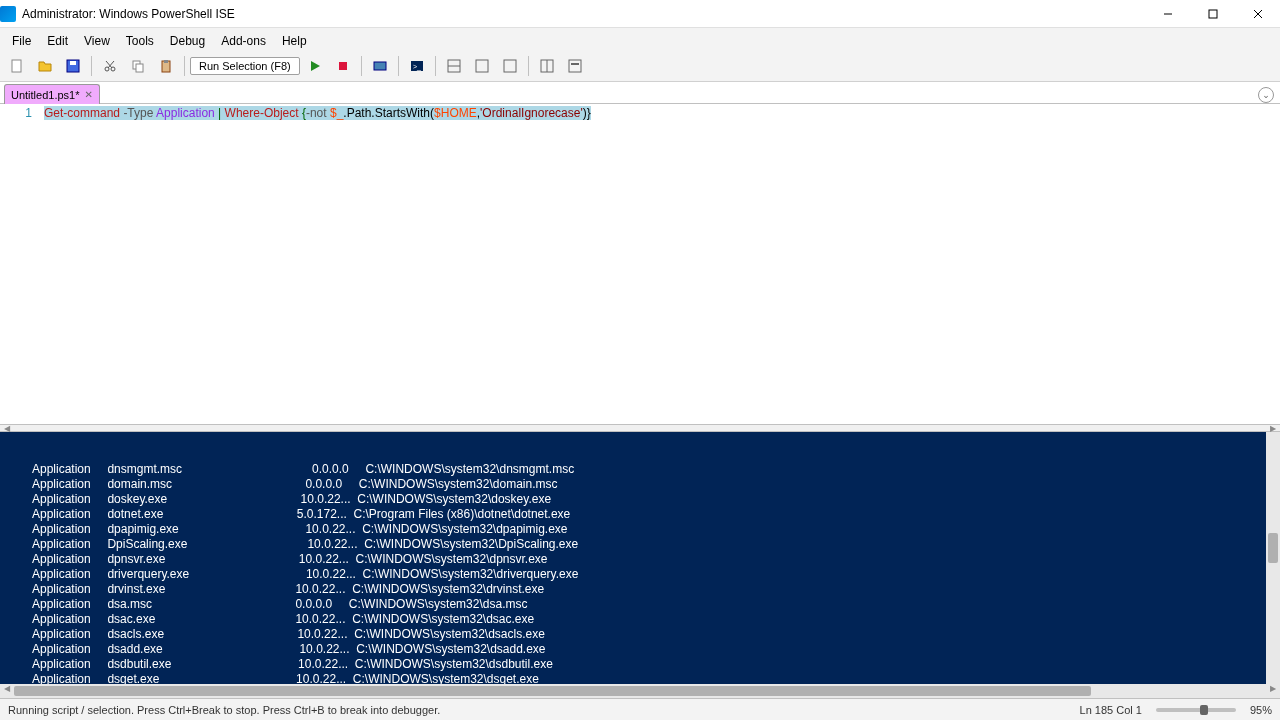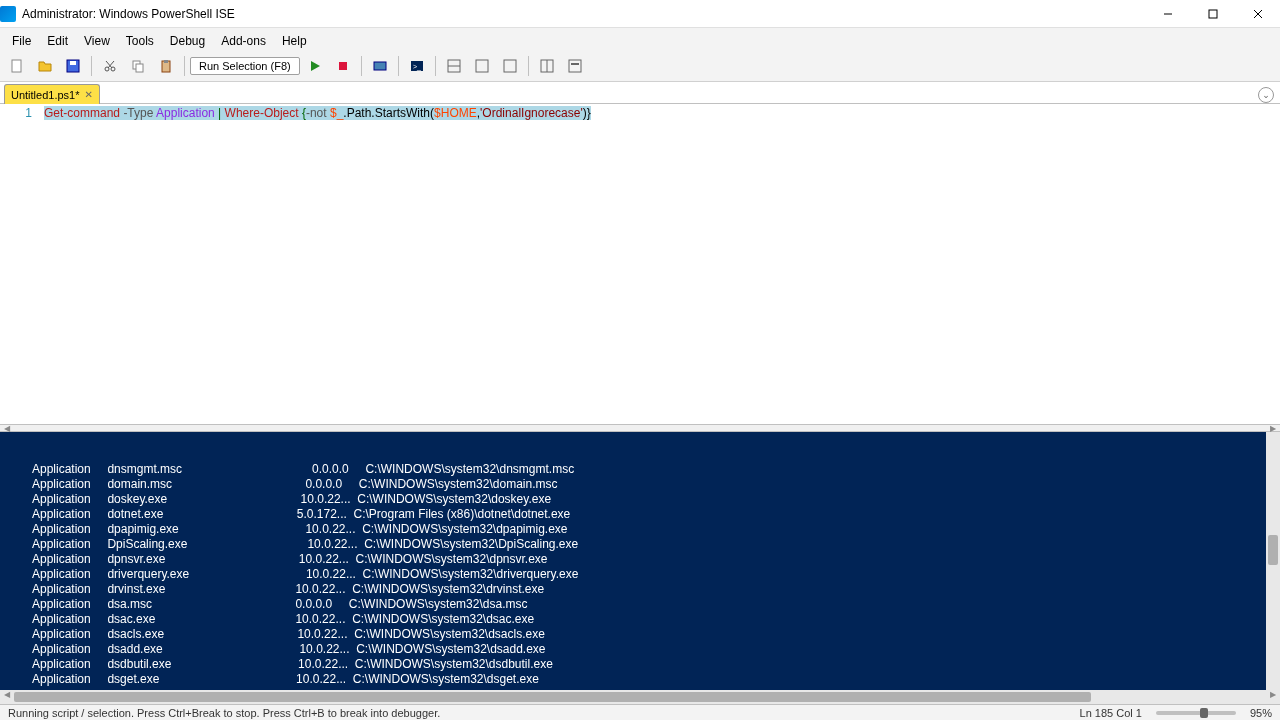--- a/index.html
+++ b/index.html
@@ -11,21 +11,21 @@
 .titlebar-btn { width: 45px; height: 28px; display: flex; align-items: center; justify-content: center; font-size: 11px; }
 .titlebar-btn svg { width: 12px; height: 12px; }
 .menubar { height: 22px; display: flex; align-items: flex-end; padding-left: 4px; background: #f3f3f3; }
 .menu-item { padding: 2px 8px; font-size: 12px; color: #000; }
 .toolbar { height: 32px; background: #f3f3f3; display: flex; align-items: center; padding: 0 4px; gap: 2px; border-bottom: 1px solid #d0d0d0; }
 .tool-btn { width: 26px; height: 26px; display: flex; align-items: center; justify-content: center; border: 1px solid transparent; border-radius: 2px; }
 .tool-btn svg { width: 16px; height: 16px; }
 .run-selection { padding: 0 8px; font-size: 11px; border: 1px solid #a0a0a0; background: #fff; height: 18px; display: flex; align-items: center; border-radius: 2px; }
 .tool-sep { width: 1px; height: 20px; background: #c0c0c0; margin: 0 3px; }
 .tabbar { height: 22px; background: #fff; display: flex; align-items: flex-end; padding-left: 4px; border-bottom: 1px solid #c0c0c0; position: relative; }
-.tab { height: 20px; background: #fde047; border: 1px solid #999; border-bottom: none; border-radius: 3px 3px 0 0; padding: 0 6px; display: flex; align-items: center; font-size: 11px; gap: 5px; position: relative; top: 1px; }
+.tab { height: 20px; background: #f0abfc; border: 1px solid #999; border-bottom: none; border-radius: 3px 3px 0 0; padding: 0 6px; display: flex; align-items: center; font-size: 11px; gap: 5px; position: relative; top: 1px; }
 .tab-close { font-size: 10px; color: #666; }
 .expand-btn { margin-left: auto; margin-right: 6px; width: 16px; height: 16px; border: 1px solid #999; border-radius: 50%; display: flex; align-items: center; justify-content: center; font-size: 9px; color: #666; }
 .editor { flex: 0 0 320px; background: #fff; display: flex; overflow: hidden; }
 .gutter { width: 40px; text-align: right; padding: 2px 8px 0 0; color: #2b91af; font-family: Consolas, monospace; font-size: 12px; background: #fff; }
 .code { flex: 1; padding: 2px 0 0 4px; font-family: Consolas, monospace; font-size: 12px; white-space: pre; }
 .code .k1 { color: #b91c1c; }
 .code .op { color: #555; }
 .code .k2 { color: #8a2be2; }
 .code .var { color: #ff4500; }
 .code .str { color: #8b0000; }
@@ -34,21 +34,21 @@
 .hl { background: #add8e6; }
 .splitter { height: 8px; background: #f0f0f0; border-top: 1px solid #c0c0c0; border-bottom: 1px solid #c0c0c0; display: flex; align-items: center; }
 .scroll-arrow { width: 14px; height: 8px; display:flex; align-items:center; justify-content:center; color:#888; font-size:8px; }
 .scroll-track { flex:1; height:8px; }
 .console { flex: 1; background: #012456; color: #fff; font-family: 'Lucida Console', Consolas, monospace; font-size: 12px; padding: 0 0 0 4px; overflow: hidden; position: relative; white-space: pre; line-height: 15px; }
 .console-row { display: block; margin-left: 28px; }
 .vscroll { position: absolute; right: 0; top: 0; bottom: 0; width: 14px; background: #e8e8e8; }
 .vscroll-thumb { position: absolute; left: 2px; right: 2px; top: 40%; height: 30px; background: #b0b0b0; border-radius: 2px; }
 .hscroll { height: 14px; background: #e8e8e8; display: flex; position: relative; }
 .hscroll-thumb { position:absolute; top:2px; bottom:2px; left:0; width:86%; background:#b0b0b0; border-radius:2px; }
-.statusbar { height: 16px; background: #f3f3f3; border-top: 1px solid #c0c0c0; display: flex; align-items: center; padding: 4px 8px; font-size: 11px; color: #333; }
+.statusbar { height: 22px; background: #f3f3f3; border-top: 1px solid #c0c0c0; display: flex; align-items: center; padding: 4px 8px; font-size: 11px; color: #333; }
 .status-right { margin-left: auto; display: flex; gap: 14px; align-items: center; }
 .slider { width: 80px; height: 4px; background: #c0c0c0; position: relative; border-radius: 2px; }
 .slider-thumb { position: absolute; left: 55%; top: -3px; width: 8px; height: 10px; background: #666; border-radius: 2px; }
 </style>
 </head>
 <body>
 
 <div class="titlebar">
   <div class="titlebar-icon"></div>
   <div class="titlebar-text">Administrator: Windows PowerShell ISE</div>

